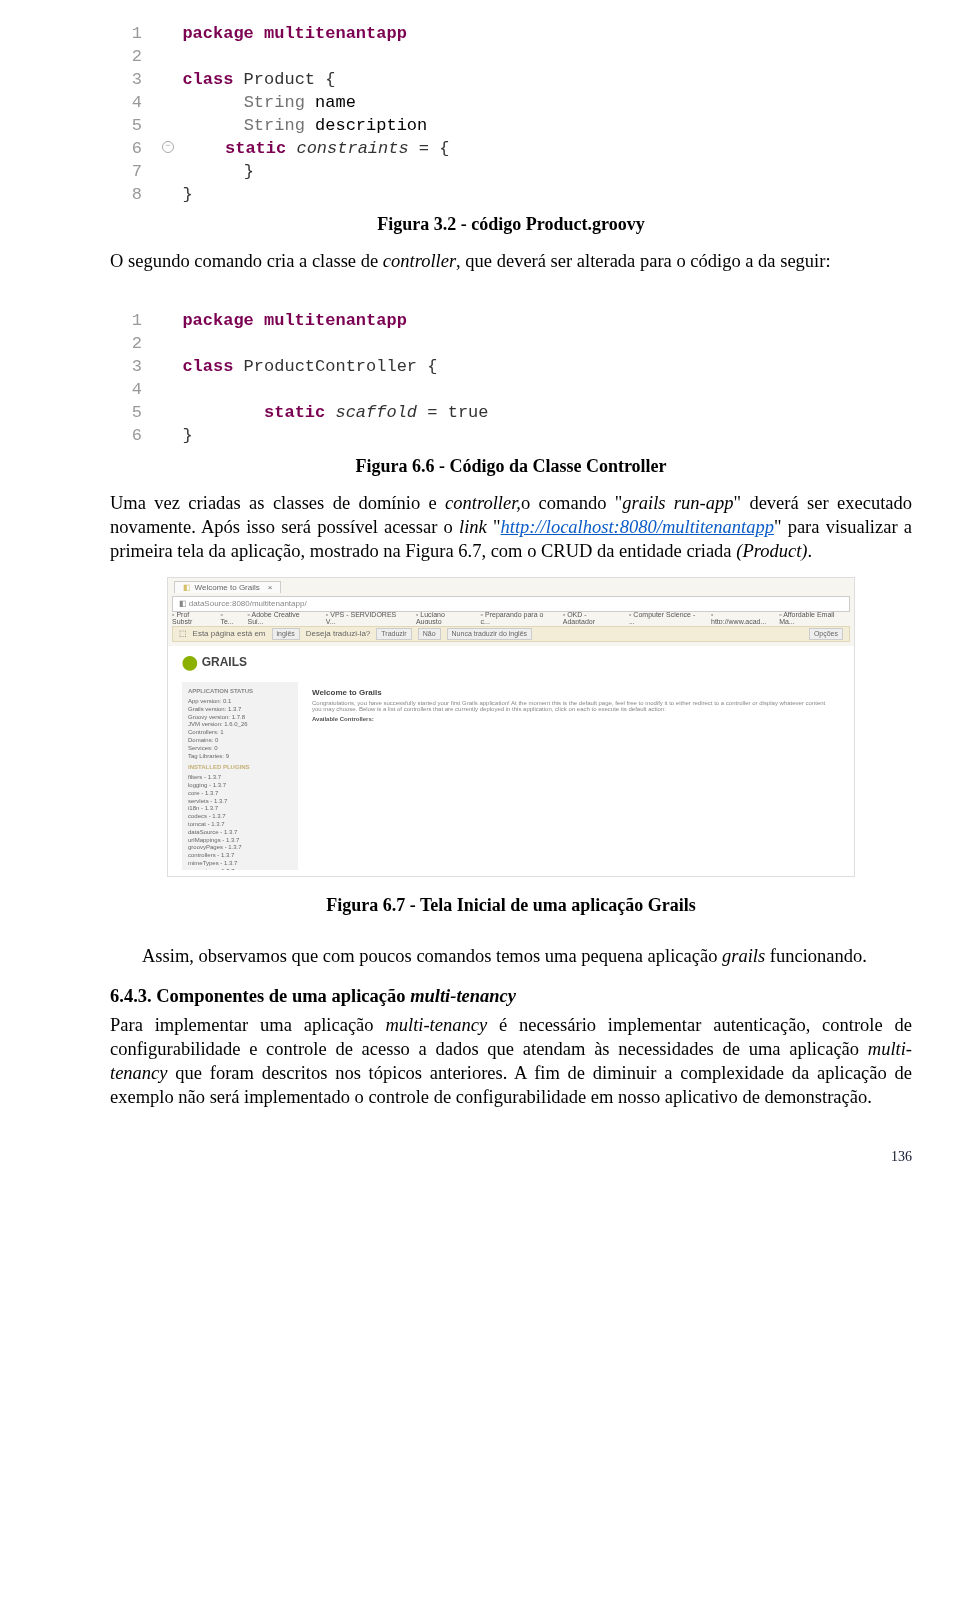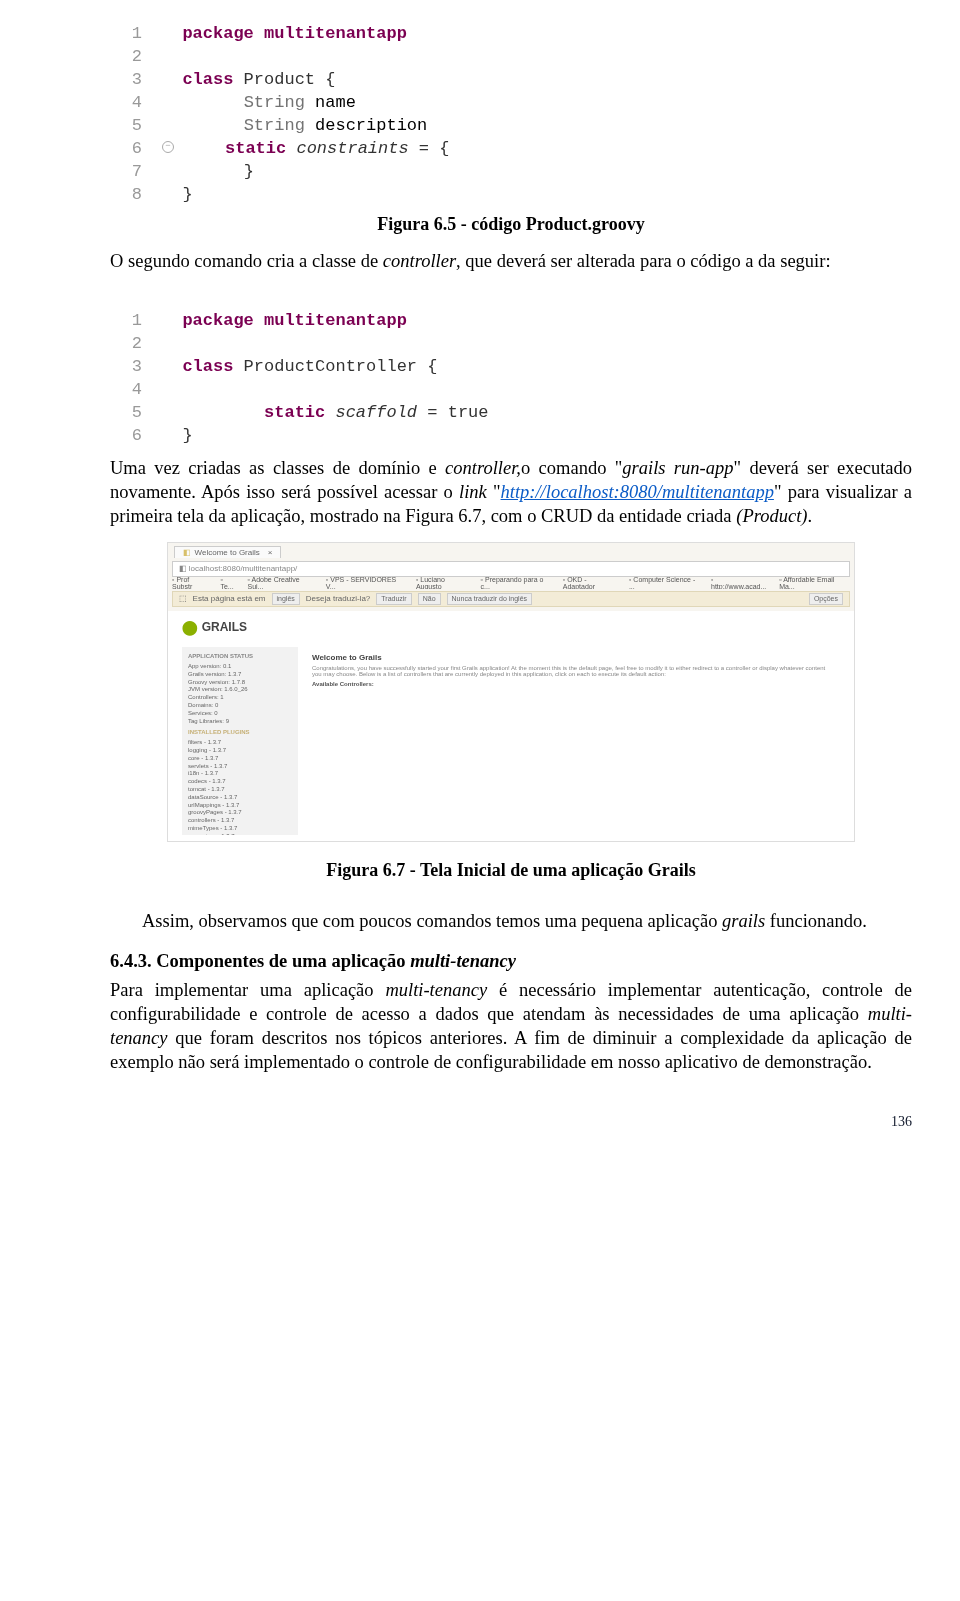--- a/index.html
+++ b/index.html
@@ -109,48 +109,49 @@
   <div class="code">
 <span class="ln">1</span>  <span class="kw">package multitenantapp</span>
 <span class="ln">2</span>
 <span class="ln">3</span>  <span class="kw">class</span> Product {
 <span class="ln">4</span>        <span class="typ">String </span><span class="var">name</span>
 <span class="ln">5</span>        <span class="typ">String </span><span class="var">description</span>
 <span class="ln">6</span><span class="minus-circle">−</span>     <span class="kw">static </span><span class="em-var it">constraints</span><span> = {</span>
 <span class="ln">7</span>        <span>}</span>
 <span class="ln">8</span>  <span>}</span></div>
 
-  <div class="caption"><b>Figura 6.5 - código Product.groovy</b></div>
+  <div class="caption"><b>Figura 3.2 - código Product.groovy</b></div>
 
   <p class="para">
     <span>O segundo comando cria a classe de </span><span class="italic">controller</span><span>, que deverá ser alterada para o código a da seguir:</span>
   </p>
 
   <div class="code">
 <span class="ln">1</span>  <span class="kw">package multitenantapp</span>
 <span class="ln">2</span>
 <span class="ln">3</span>  <span class="kw">class</span> ProductController {
 <span class="ln">4</span>
 <span class="ln">5</span>          <span class="kw">static </span><span class="em-var it">scaffold</span><span> = true</span>
 <span class="ln">6</span>  <span>}</span></div>
 
+  <div class="caption"><b>Figura 6.6 - Código da Classe Controller</b></div>
 
   <p class="para" style="text-align:justify;">
     <span>Uma vez criadas as classes de domínio e </span><span class="italic">controller,</span><span>o comando "</span><span class="italic">grails run-app</span><span>" deverá ser executado novamente. Após isso será possível acessar o </span><span class="italic">link</span><span> "</span><span class="link italic">http://localhost:8080/multitenantapp</span><span>" para visualizar a primeira tela da aplicação, mostrado na Figura 6.7, com o CRUD da entidade criada </span><span class="italic">(Product)</span><span>.</span>
   </p>
 
   <div class="screenshot">
     <div class="ss-tab">
       <span style="color:#d8c06a;">◧</span>
       <span>Welcome to Grails</span>
       <span style="margin-left:4px;">×</span>
     </div>
     <div class="ss-addr">
       <span>◧</span>
-      <span>localhost:8080/multitenantapp/</span>
+      <span>dataSource:8080/multitenantapp/</span>
     </div>
     <div class="ss-bm" id="bm-row">
         <span>▫ Prof Substr</span>
         <span>▫ Te...</span>
         <span>▫ Adobe Creative Sui...</span>
         <span>▫ VPS - SERVIDORES V...</span>
         <span>▫ Luciano Augusto</span>
         <span>▫ Preparando para o c...</span>
         <span>▫ OKD - Adaptador</span>
         <span>▫ Computer Science - ...</span>

